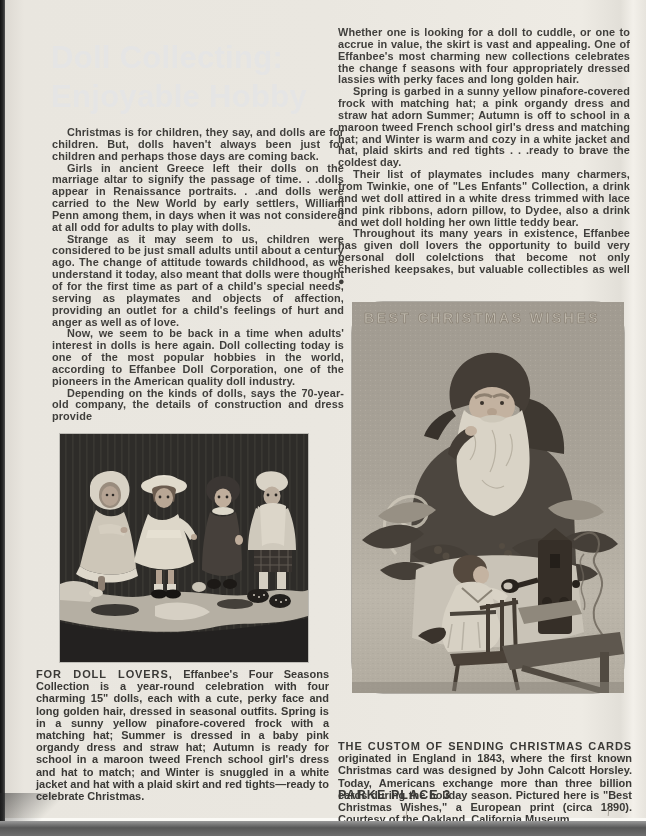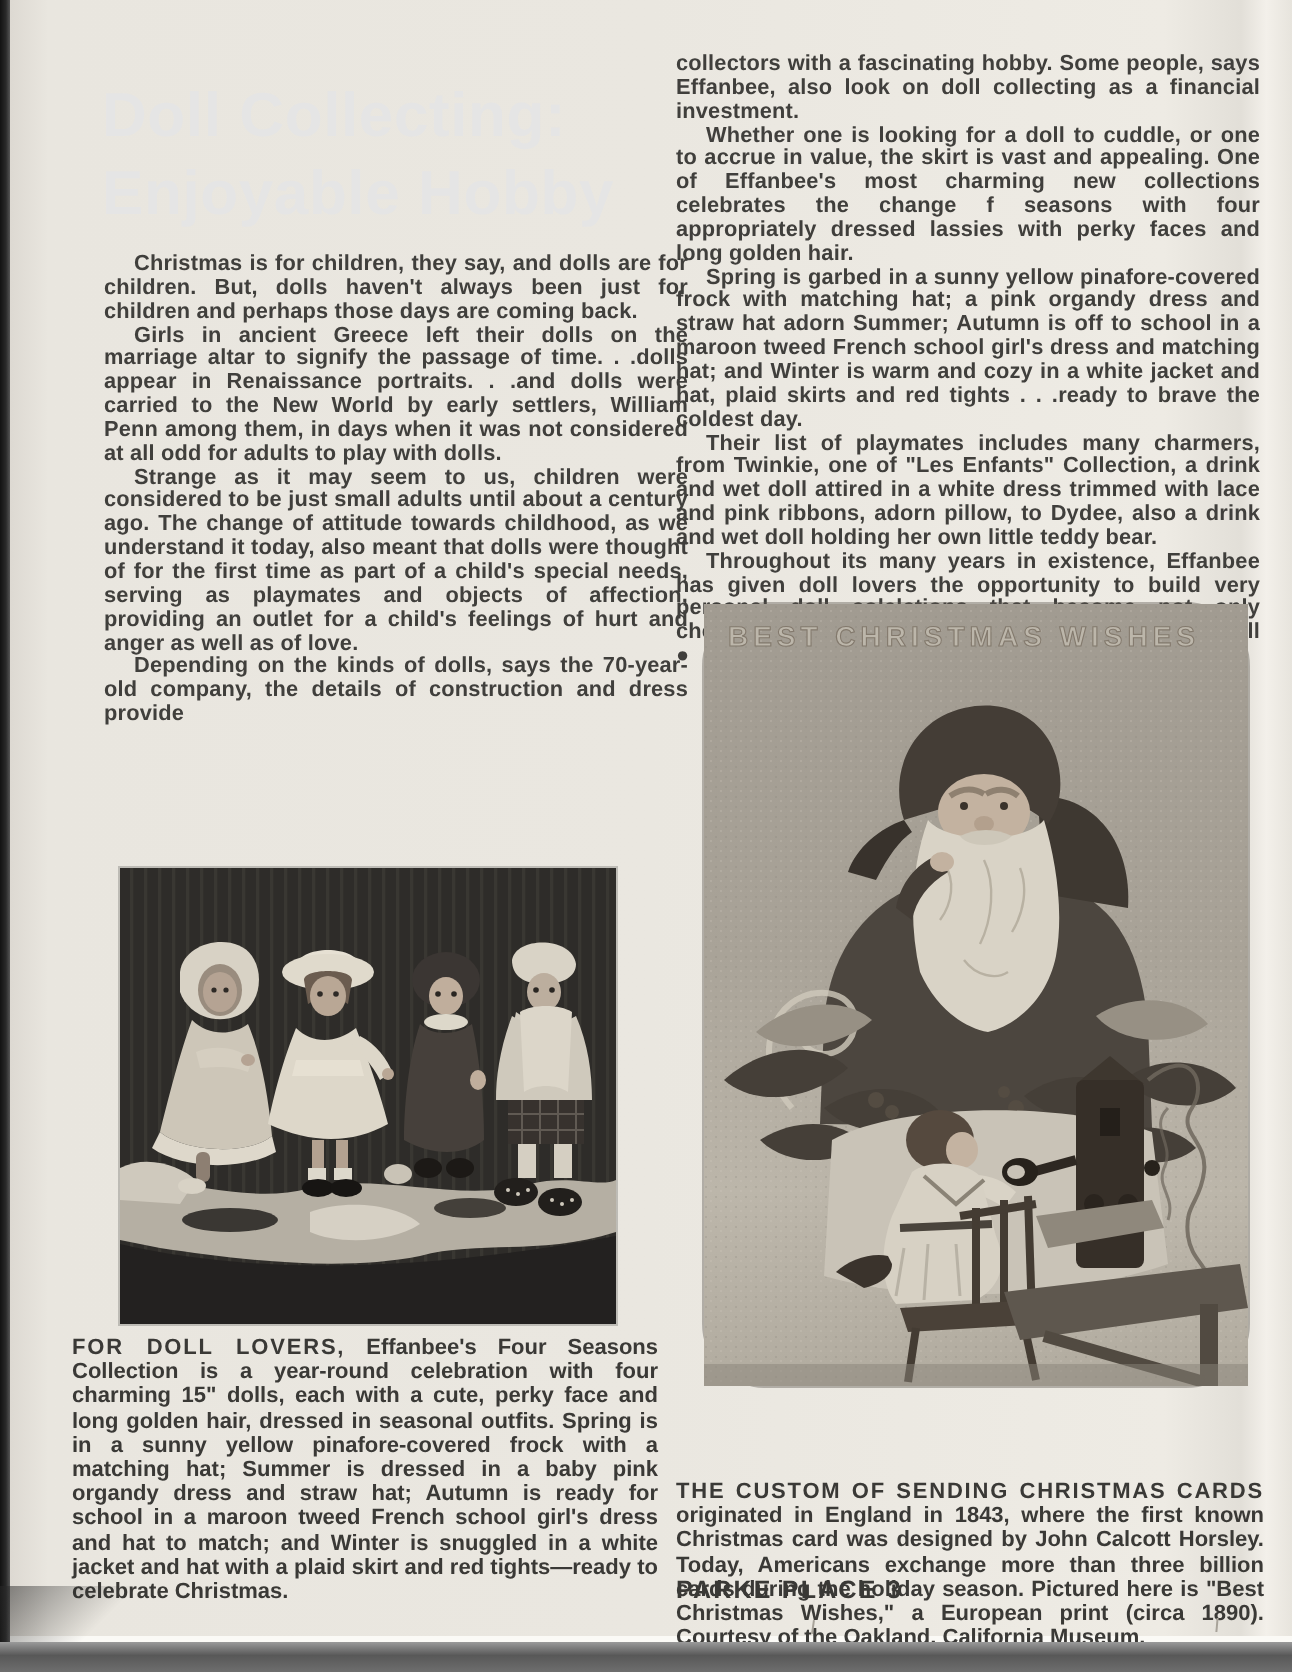--- a/index.html
+++ b/index.html
@@ -78,24 +78,24 @@
 
   <div class="title">
     <div>Doll Collecting:</div>
     <div>Enjoyable Hobby</div>
   </div>
 
   <div class="col col1">
       <p>Christmas is for children, they say, and dolls are for children. But, dolls haven't always been just for children and perhaps those days are coming back.</p>
       <p>Girls in ancient Greece left their dolls on the marriage altar to signify the passage of time. . .dolls appear in Renaissance portraits. . .and dolls were carried to the New World by early settlers, William Penn among them, in days when it was not considered at all odd for adults to play with dolls.</p>
       <p>Strange as it may seem to us, children were considered to be just small adults until about a century ago. The change of attitude towards childhood, as we understand it today, also meant that dolls were thought of for the first time as part of a child's special needs, serving as playmates and objects of affection, providing an outlet for a child's feelings of hurt and anger as well as of love.</p>
+      <p>Now, we seem to be back in a time when adults' interest in dolls is here again. Doll collecting today is one of the most popular hobbies in the world, according to Effanbee Doll Corporation, one of the pioneers in the American quality doll industry.</p>
       <p>Depending on the kinds of dolls, says the 70-year-old company, the details of construction and dress provide</p>
     </div>
   <div class="col col2">
-      <p>collectors with a fascinating hobby. Some people, says Effanbee, also look on doll collecting as a financial investment.</p>
       <p>Whether one is looking for a doll to cuddle, or one to accrue in value, the skirt is vast and appealing. One of Effanbee's most charming new collections celebrates the change f seasons with four appropriately dressed lassies with perky faces and long golden hair.</p>
       <p>Spring is garbed in a sunny yellow pinafore-covered frock with matching hat; a pink organdy dress and straw hat adorn Summer; Autumn is off to school in a maroon tweed French school girl's dress and matching hat; and Winter is warm and cozy in a white jacket and hat, plaid skirts and red tights . . .ready to brave the coldest day.</p>
       <p>Their list of playmates includes many charmers, from Twinkie, one of "Les Enfants" Collection, a drink and wet doll attired in a white dress trimmed with lace and pink ribbons, adorn pillow, to Dydee, also a drink and wet doll holding her own little teddy bear.</p>
       <p>Throughout its many years in existence, Effanbee has given doll lovers the opportunity to build very personal doll colelctions that become not only cherished keepsakes, but valuable collectibles as well ●</p>
     </div>
 
   <div class="photo-dolls">
     <svg viewBox="0 0 248 228" preserveAspectRatio="none">
       <defs>
         <pattern id="wale" width="7" height="228" patternUnits="userSpaceOnUse">

